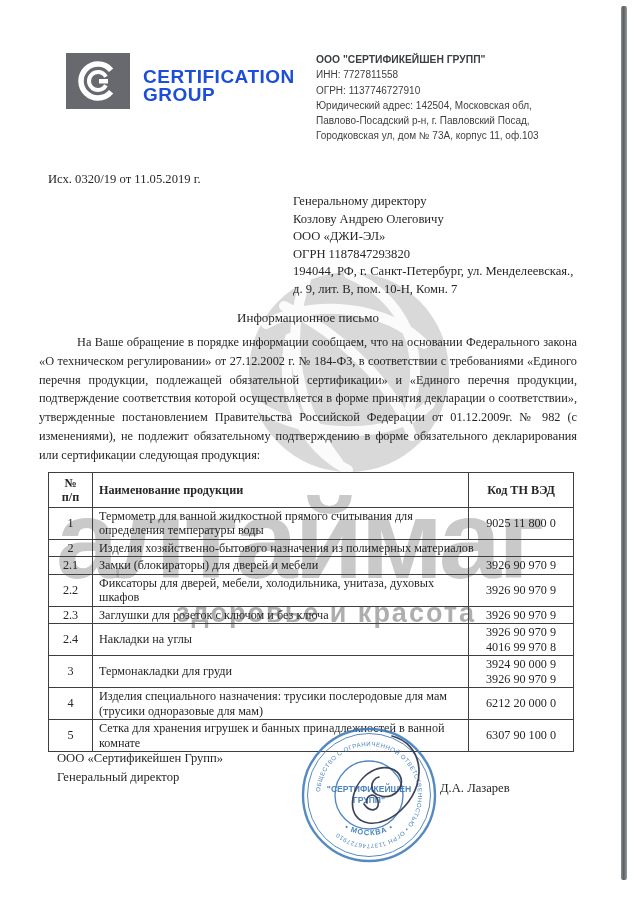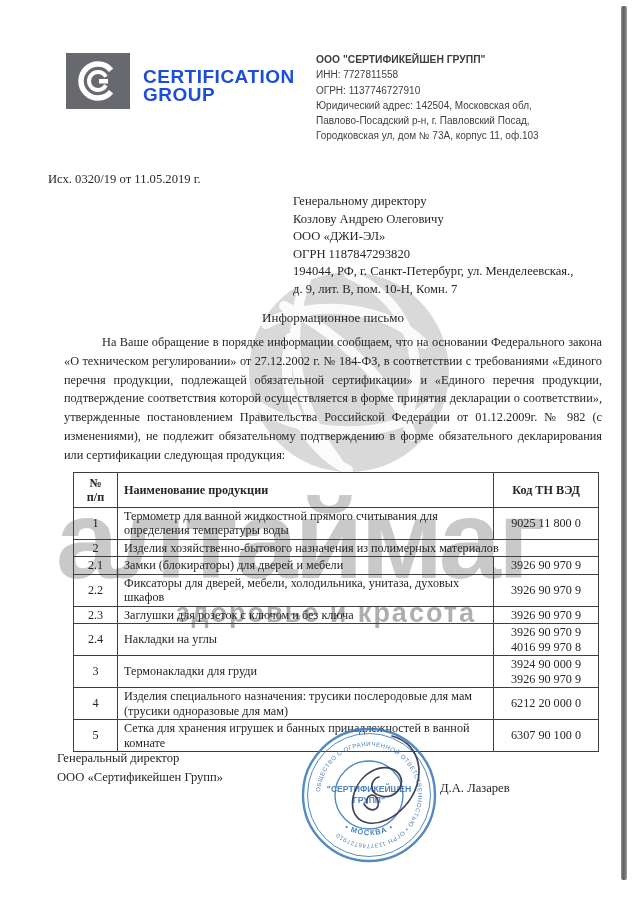--- a/index.html
+++ b/index.html
@@ -35,21 +35,21 @@
   }
   .company{
     position:absolute;left:316px;top:52px;width:290px;
     font-family:"Liberation Sans",sans-serif;font-size:10px;line-height:15.3px;color:#3c3f42;
   }
   .company .c-name{font-weight:bold;font-size:10.3px;}
   
   .reference{position:absolute;left:48px;top:172px;font-size:12.6px;}
   .addressee{position:absolute;left:293px;top:193px;font-size:12.6px;line-height:17.6px;}
   
-  .main-flow{position:absolute;left:64px;top:310px;width:538px;}
+  .main-flow{position:absolute;left:39px;top:310px;width:538px;}
   .letter-title{text-align:center;font-size:13px;margin:0 0 7px 0;font-weight:normal;}
   .body-par{
     font-size:12.3px;line-height:18.8px;text-align:justify;text-indent:38px;margin:0;
   }
   
   table.products{
     border-collapse:collapse;margin:7px 0 0 9px;width:525px;table-layout:fixed;
     font-size:12.2px;
   }
   table.products th,table.products td{
@@ -184,22 +184,22 @@
             <tr>
               <td class="cell-num">5</td>
               <td class="cell-name">Сетка для хранения игрушек и банных принадлежностей в ванной комнате</td>
               <td class="cell-code">6307 90 100 0</td>
             </tr>
           </tbody>
       </table>
     </div>
 
     <div class="sig-left">
+      <div>ООО «Сертификейшен Групп»</div>
       <div>Генеральный директор</div>
-      <div>ООО «Сертификейшен Групп»</div>
     </div>
     <div class="sig-name">Д.А. Лазарев</div>
   </div>
 
   <div class="stamp-wrap">
     <svg viewBox="0 0 146 146" width="146" height="146">
       <g stroke="#3d7ab8" fill="none" opacity="0.88">
         <circle cx="73" cy="73" r="66" stroke-width="2.4"></circle>
         <circle cx="73" cy="73" r="61.5" stroke-width="1"></circle>
         <circle cx="73" cy="73" r="34" stroke-width="1.4"></circle>

